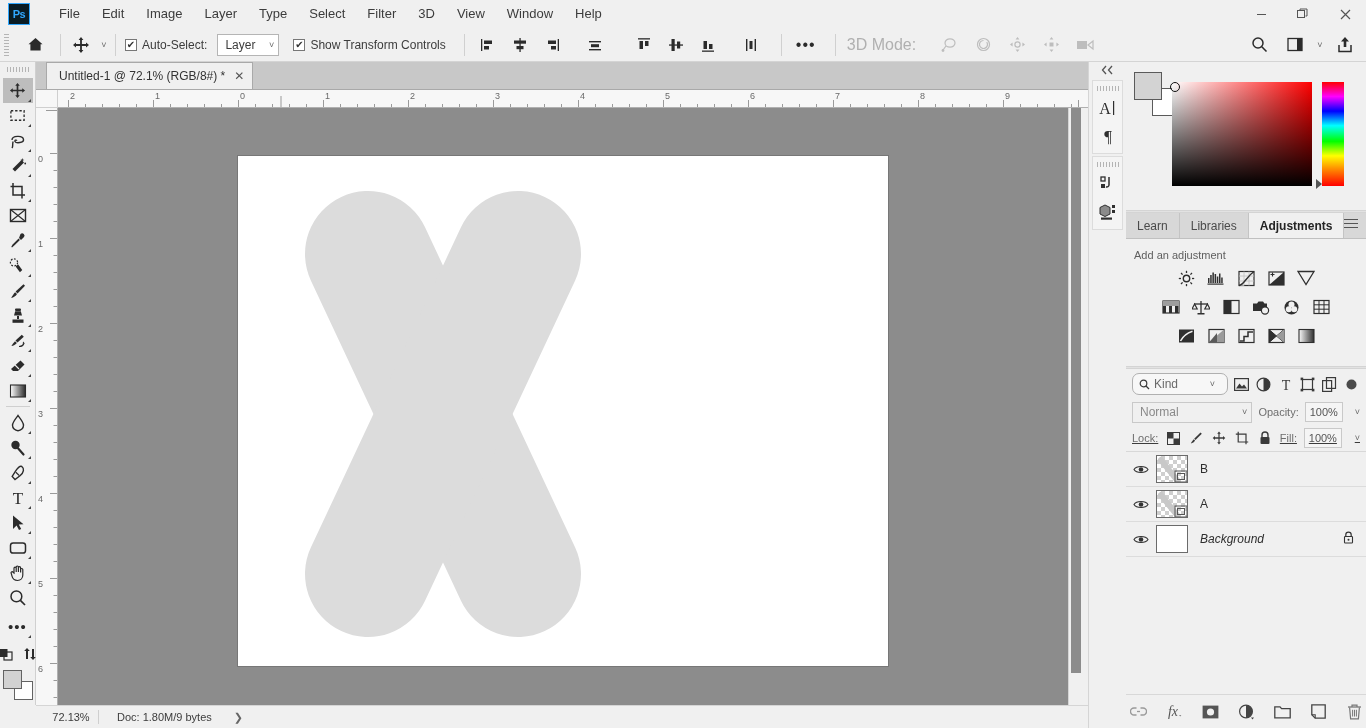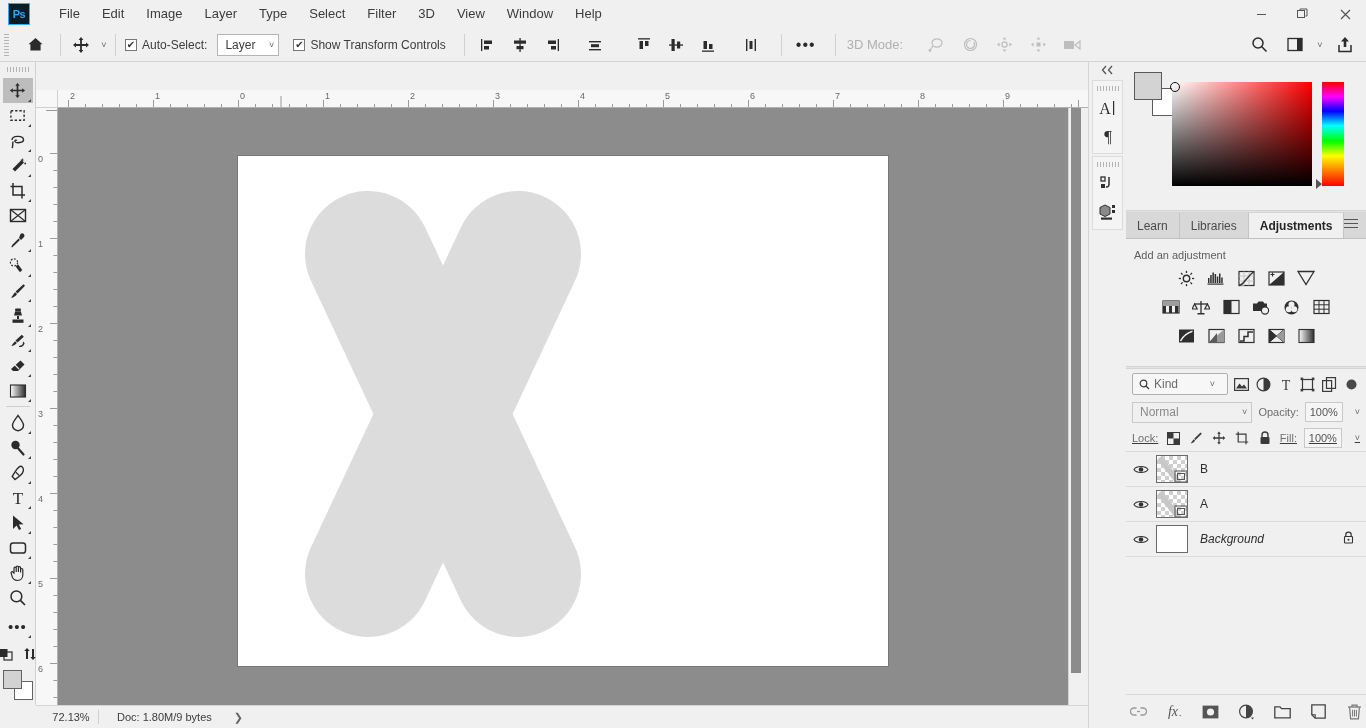--- a/index.html
+++ b/index.html
@@ -51,21 +51,21 @@
   .chk { width:12px; height:12px; border:1px solid #777; background:#fff;
          display:inline-flex; align-items:center; justify-content:center; }
   .chk.on { background:#fff; }
   .chk.on::after { content:"✔"; font-size:10px; color:#333; line-height:1; }
   .combo {
     height:22px; min-width:62px; border:1px solid #b5b5b5; background:#fff;
     display:flex; align-items:center; justify-content:space-between;
     padding:0 4px 0 7px; font-size:12px; margin-left:8px;
   }
   .caret { font-size:9px; color:#666; margin-left:6px; }
-  .ob-3dmode { font-size:13px; color:#b0b0b0; margin:0 16px 0 4px; }
+  .ob-3dmode { font-size:16px; color:#b0b0b0; margin:0 16px 0 4px; }
   .dim { color:#bdbdbd; }
   .ob-right { position:absolute; right:8px; display:flex; align-items:center; gap:2px; }
 
   
   .tabbar {
     position:absolute; left:36px; top:62px; width:1052px; height:28px;
     background:#c8c8c8; border-bottom:1px solid #a9a9a9;
     display:flex; align-items:flex-end;
   }
   .doc-tab {
@@ -185,21 +185,21 @@
   
   .adj-body { padding:8px 0 10px 0; }
   .adj-title { font-size:11px; color:#5e5e5e; padding:2px 0 8px 8px; }
   .adj-row { display:flex; justify-content:center; gap:10px; margin-bottom:11px; }
   .adj-icon { width:20px; height:18px; display:flex; align-items:center; justify-content:center; }
 
   
   .lp-filter { display:flex; align-items:center; height:30px; padding:0 6px; gap:5px; }
   .kind-select { flex:0 0 96px; height:22px; border:1px solid #b0b0b0; background:#f7f7f7;
     display:flex; align-items:center; padding:0 12px 0 6px; font-size:12px;
-    color:#6a6a6a; justify-content:space-between; border-radius:2px; }
+    color:#6a6a6a; justify-content:space-between; border-radius:7px; }
   .lp-ficon { width:20px; height:20px; display:flex; align-items:center;
               justify-content:center; color:#3a3a3a; }
   .lp-blend { display:flex; align-items:center; height:26px; padding:0 6px; gap:6px; }
   .blend-select { flex:1; height:21px; border:1px solid #c9c9c9; background:#f0f0f0;
     display:flex; align-items:center; justify-content:space-between;
     padding:0 4px 0 7px; font-size:12px; color:#8a8a8a; }
   .num-field { width:38px; height:20px; border:1px solid #c9c9c9; background:#f5f5f5;
     font-size:11px; color:#555; display:flex; align-items:center; justify-content:center; }
   .small-lbl { font-size:11px; color:#6e6e6e; }
   .lp-lock { display:flex; align-items:center; height:26px; padding:0 6px; gap:7px;text-decoration:underline; }
@@ -408,20 +408,26 @@
       </div>
       <div class="ob-btn" style="margin-left:6px;">
         <svg width="16" height="17" viewBox="0 0 16 17">
           <path d="M8 1 L12 5.5 H9.3 V11 H6.7 V5.5 H4 Z" fill="#2b2b2b"></path>
           <path d="M2 9 V15.5 H14 V9" fill="none" stroke="#2b2b2b" stroke-width="1.5"></path>
         </svg>
       </div>
     </div>
   </div>
 
+  <div class="tabbar">
+    <div class="doc-tab">
+      <span>Untitled-1 @ 72.1% (RGB/8#) *</span>
+      <span class="tab-close">✕</span>
+    </div>
+  </div>
 
   <div class="toolbar">
     <div class="tb-grip"></div>
 
     <div class="tool active">
       <svg width="17" height="17" viewBox="0 0 18 18">
         <path d="M9 1 L11.4 4 H9.9 V8.1 H14 V6.6 L17 9 L14 11.4 V9.9 H9.9 V14 H11.4 L9 17 L6.6 14 H8.1 V9.9 H4 V11.4 L1 9 L4 6.6 V8.1 H8.1 V4 H6.6 Z" fill="#2b2b2b"></path>
       </svg>
         <span class="tri"></span>
     </div>

